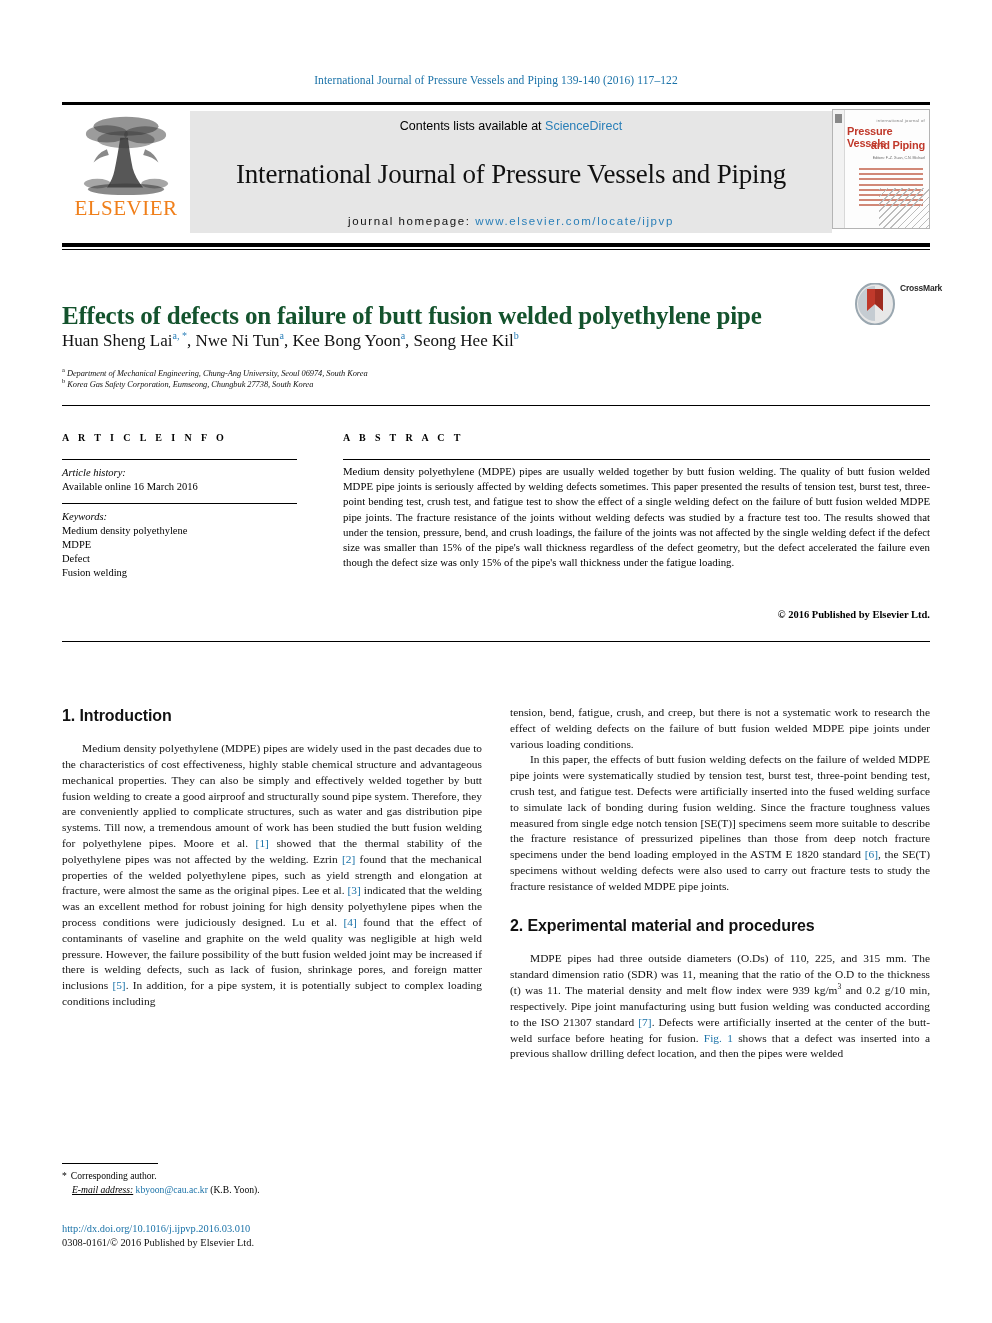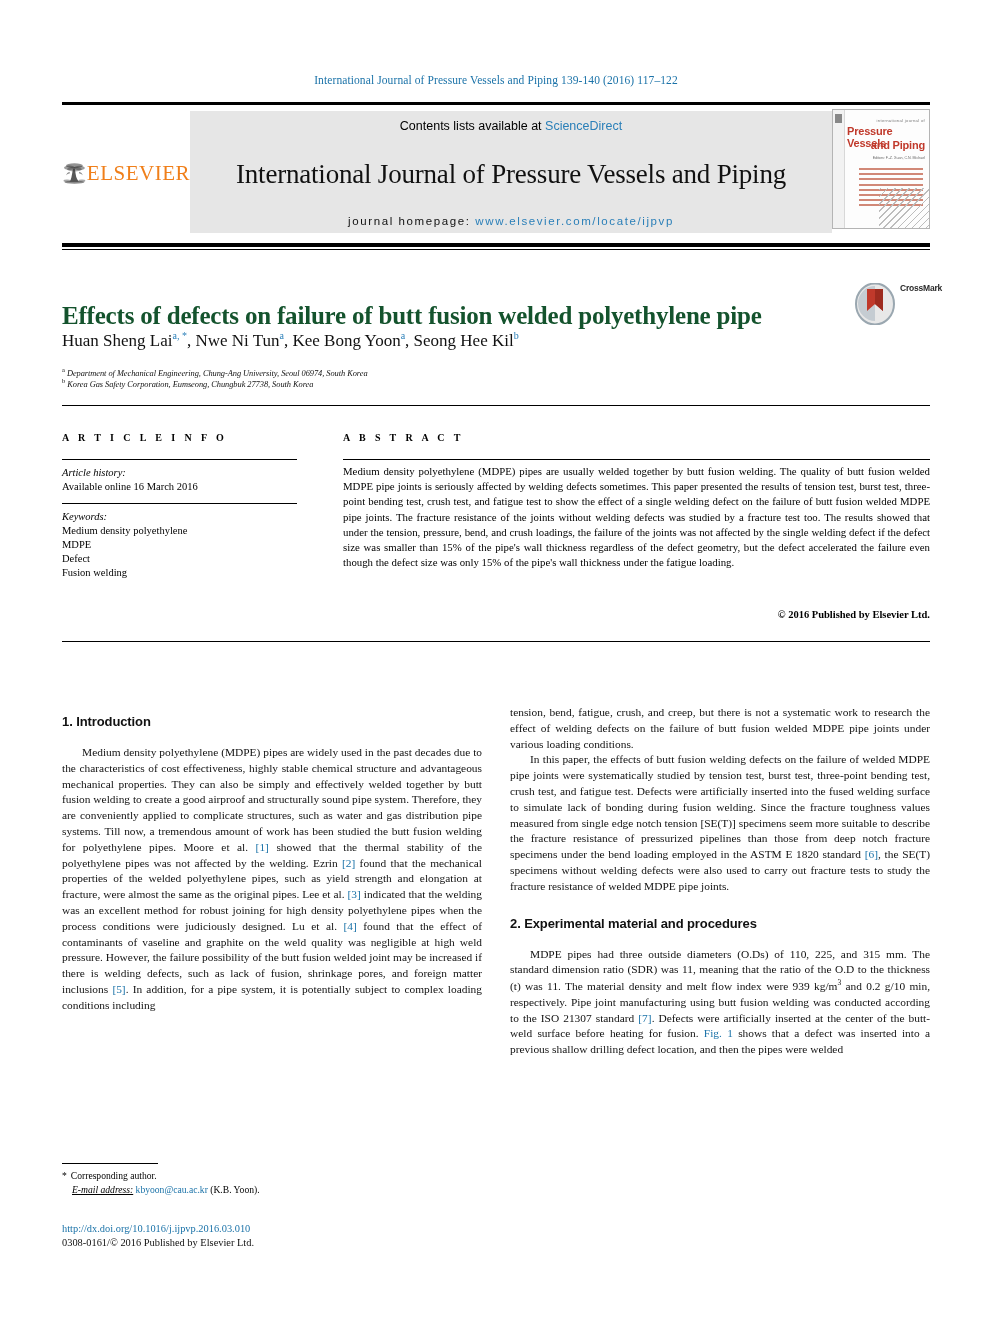--- a/index.html
+++ b/index.html
@@ -43,20 +43,21 @@
     height: 130px;
     border-top: 3px solid #000;
     display: flex;
     align-items: stretch;
   }
   .elsevier-col {
     width: 128px;
     flex: 0 0 128px;
     padding-top: 6px;
     display: flex;
+    flex-direction: column;
     justify-content: flex-start;
     align-items: center;
     text-align: center;
   }
   .tree-logo { width: 96px; height: 86px; display:block; }
   .elsevier-word {
     font-family: "Liberation Serif", serif;
     font-size: 21px;
     letter-spacing: 0.5px;
     color: #f07f1a;
@@ -247,23 +248,23 @@
     width: 420px;
     font-size: 11.4px;
     line-height: 1.385;
     text-align: justify;
     font-family: "Liberation Serif", serif;
     color: #111;
   }
   .col-left  { left: 62px; }
   .col-right { left: 510px; }
   .col h2 {
-    font-size: 13px;
+    font-size: 16px;
     font-weight: bold;
-    margin: 8px 0 14px 0;
+    margin: 0 0 14px 0;
     font-family: "Liberation Sans", "Liberation Serif", sans-serif;
     letter-spacing: -0.1px;
   }
   .col h2.spaced { margin-top: 20px; }
   .col p { margin: 0 0 0 0; text-indent: 20px; }
   .col p + p { margin-top: 0; }
   .ref { color: #1a72a8; }
   sup.sup { font-size: 7.5px; vertical-align: super; }
 
   

